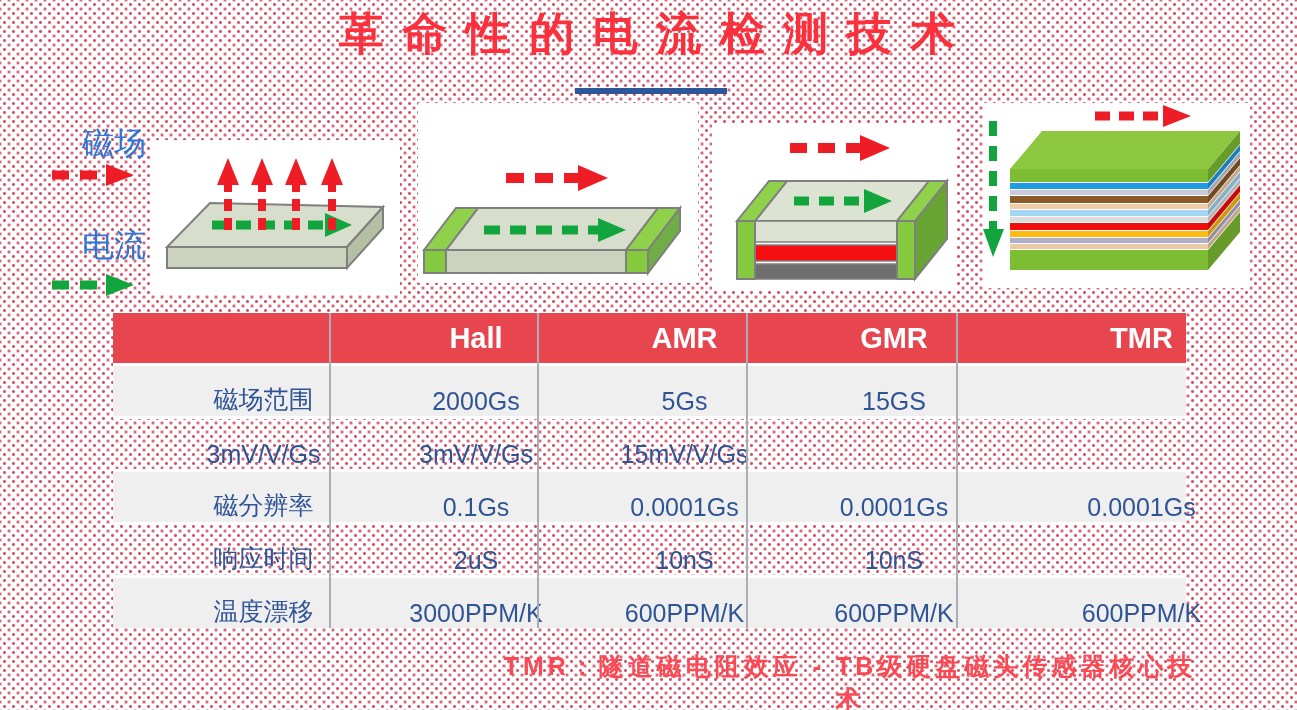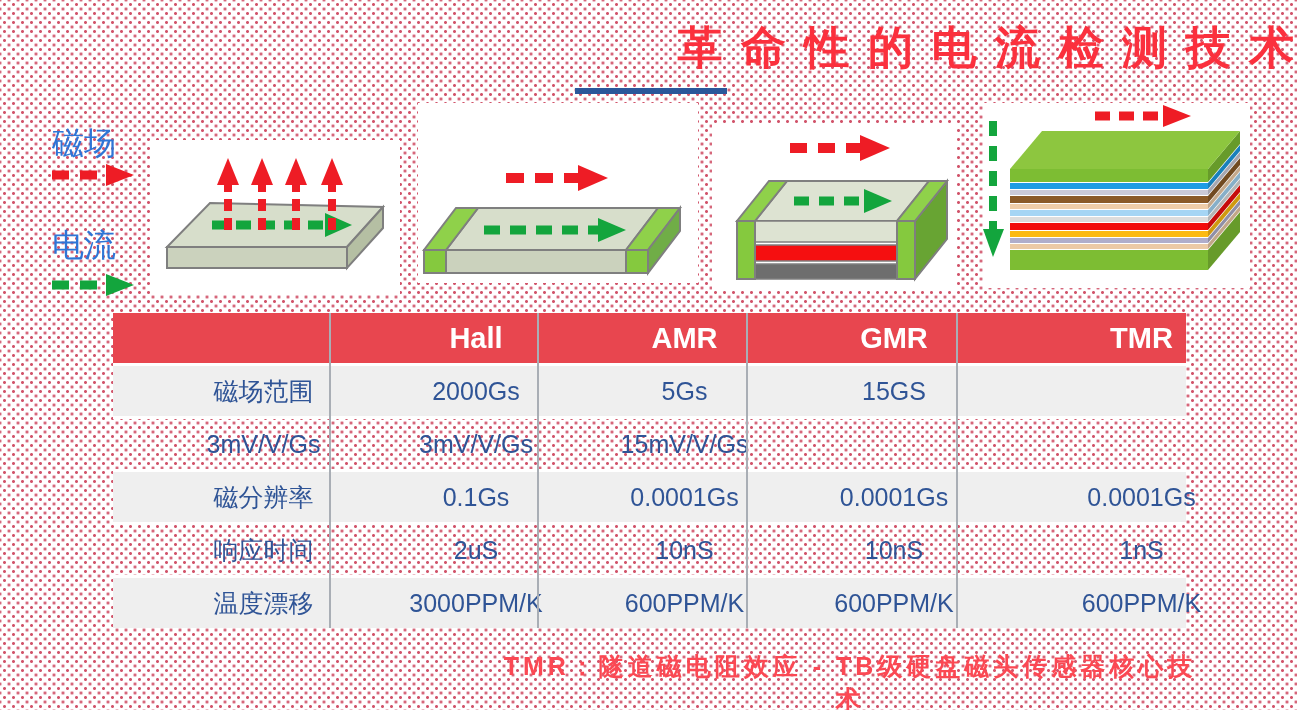--- a/index.html
+++ b/index.html
@@ -7,39 +7,39 @@
     position:relative;width:1297px;height:710px;overflow:hidden;
     font-family:"Liberation Sans",sans-serif;
     background-color:#ffffff;
     background-image:
       radial-gradient(rgba(198,42,70,0.8) 1.2px, transparent 1.7px),
       radial-gradient(rgba(198,42,70,0.8) 1.2px, transparent 1.7px);
     background-size:9px 9px;
     background-position:0 0,4.5px 4.5px;
   }
   .title{
-    position:absolute;left:0;top:18px;width:100%;text-align:right;
+    position:absolute;left:0;top:4px;width:100%;text-align:center;
     font-size:45px;font-weight:bold;letter-spacing:3px;color:#fb303d;
   }
   .title-underline{position:absolute;left:575px;top:88px;width:152px;height:6px;background:#2b579a;}
-  .legend-label{position:absolute;font-size:32px;color:#2e75d6;font-weight:500;}
+  .legend-label{position:absolute;font-size:32px;color:#2e75d6;font-weight:500;padding-left:30px;}
   .lbl-field{left:52px;top:122px;}
   .lbl-current{left:52px;top:224px;}
   .legend-arrow{position:absolute;left:48px;width:92px;height:30px;}
   .arr-field{top:160px;}
   .arr-current{top:270px;}
   .diagram{position:absolute;background:#ffffff;}
   .d1{left:150px;top:140px;width:250px;height:155px;}
   .d2{left:418px;top:103px;width:280px;height:180px;}
   .d3{left:712px;top:123px;width:245px;height:168px;}
   .d4{left:983px;top:103px;width:267px;height:185px;}
   .diagram svg{display:block;width:100%;height:100%;}
   .cmp-table{position:absolute;left:113px;top:313px;width:1073px;height:315px;}
   .trow{display:flex;height:50px;padding-left:42px;}
-  .trow + .trow{border-top:3px solid #ffffff;}
+  .trow + .trow{border-top:3px solid #ffffff;align-items:flex-end;}
   .thead{background:#e8464f;}
   .r-gray{background:#efefef;}
   .cell{display:flex;align-items:center;justify-content:center;font-size:25px;color:#2f5496;}
   .thead .cell{color:#ffffff;font-weight:bold;font-size:29px;}
   .cell:nth-child(1){flex:0 0 217px;font-size:25px;}
   .cell:nth-child(2){flex:0 0 208px;}
   .cell:nth-child(3){flex:0 0 209px;}
   .cell:nth-child(4){flex:0 0 210px;}
   .cell:nth-child(5){flex:0 0 229px;margin-left:28px;}
   .vdivider{position:absolute;top:0;width:2px;height:315px;background:#a9aeb5;}
@@ -196,21 +196,20 @@
       <div class="cell">0.1Gs</div>
       <div class="cell">0.0001Gs</div>
       <div class="cell">0.0001Gs</div>
       <div class="cell">0.0001Gs</div>
     </div>
     <div class="trow">
       <div class="cell">响应时间</div>
       <div class="cell">2uS</div>
       <div class="cell">10nS</div>
       <div class="cell">10nS</div>
-      <div class="cell">1nS</div>
     </div>
     <div class="trow r-gray">
       <div class="cell">温度漂移</div>
       <div class="cell">3000PPM/K</div>
       <div class="cell">600PPM/K</div>
       <div class="cell">600PPM/K</div>
       <div class="cell">600PPM/K</div>
     </div>
     <div class="vdivider vd1"></div>
     <div class="vdivider vd2"></div>

